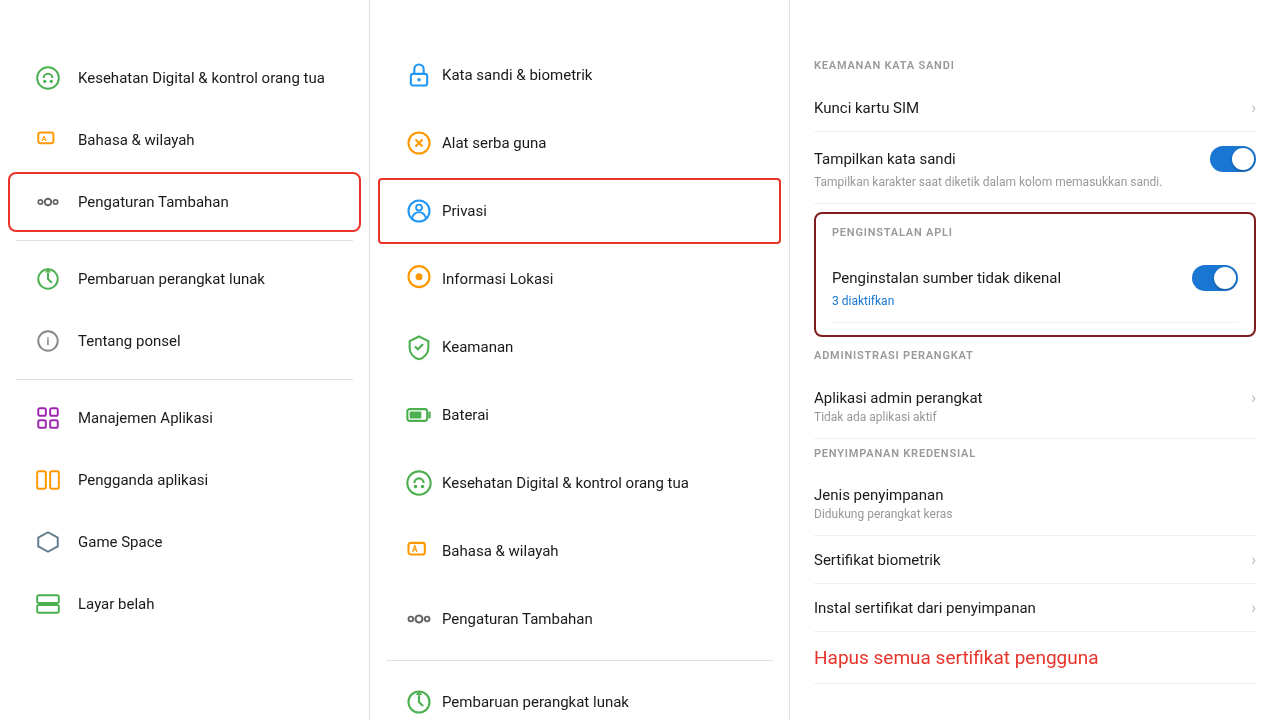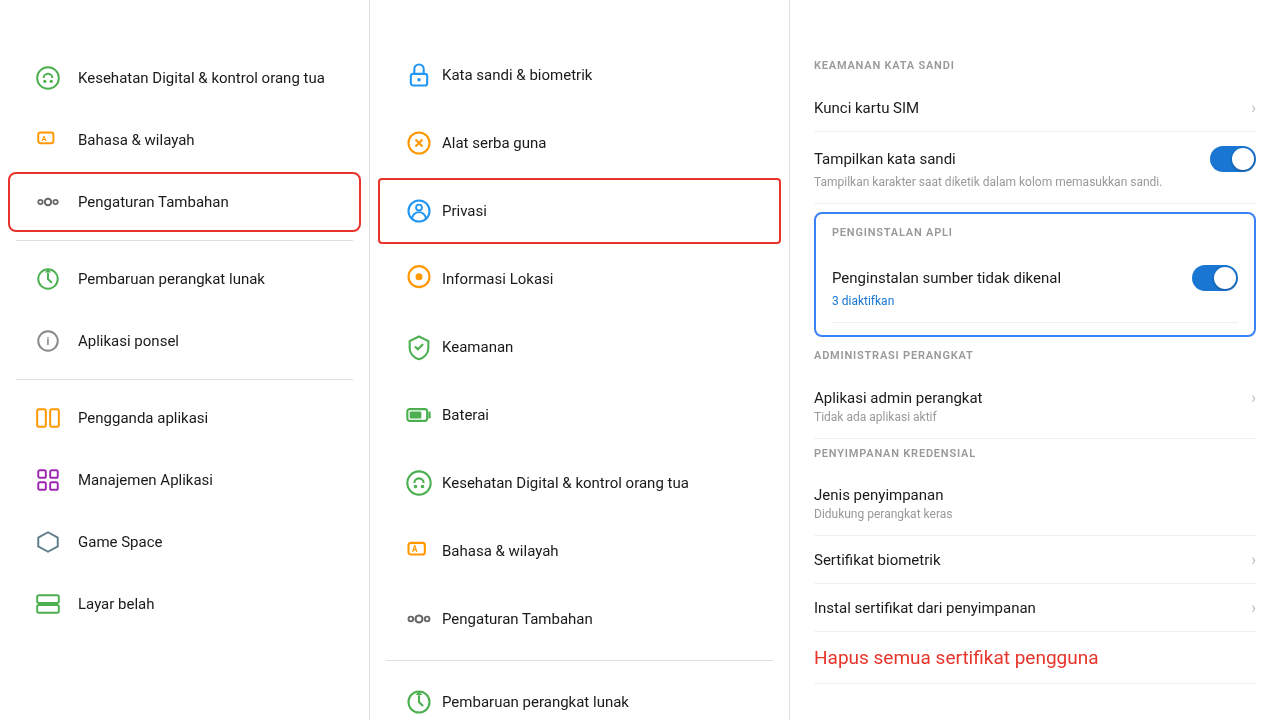--- a/index.html
+++ b/index.html
@@ -157,21 +157,21 @@
       position: absolute;
       width: 22px;
       height: 22px;
       border-radius: 50%;
       background: #fff;
       top: 2px;
       right: 2px;
       box-shadow: 0 1px 3px rgba(0,0,0,0.3);
     }
     .section-box {
-      border: 2px solid #3b82f6;
+      border: 2px solid #7f1d1d;
       border-radius: 8px;
       padding: 12px 16px;
       margin-bottom: 12px;
     }
     .section-box .section-header {
       margin-top: 0;
     }
     .delete-text {
       color: #e8342a;
       font-size: 19px;
@@ -229,46 +229,46 @@
         </span>
     <span class="item-label">Pembaruan perangkat lunak</span>
   </div>
       <div class="left-item">
     <span class="icon">
           <svg width="26" height="26" viewBox="0 0 24 24" fill="none">
       <circle cx="12" cy="12" r="9" stroke="#888" stroke-width="1.8"></circle>
       <text x="10.5" y="16" font-size="10" fill="#888" font-weight="bold">i</text>
     </svg>
         </span>
-    <span class="item-label">Aplikasi ponsel</span>
+    <span class="item-label">Tentang ponsel</span>
   </div>
       <div class="divider"></div>
-      <div class="left-item">
-    <span class="icon">
-          <svg width="26" height="26" viewBox="0 0 24 24" fill="none">
-      <rect x="2" y="4" width="8" height="16" rx="1.5" stroke="#ff9800" stroke-width="1.8"></rect>
-      <rect x="14" y="4" width="8" height="16" rx="1.5" stroke="#ff9800" stroke-width="1.8"></rect>
-    </svg>
-        </span>
-    <span class="item-label">Pengganda aplikasi</span>
-  </div>
       <div class="left-item">
     <span class="icon">
           <svg width="26" height="26" viewBox="0 0 24 24" fill="none">
       <rect x="3" y="3" width="7" height="7" rx="1.5" stroke="#9c27b0" stroke-width="1.8"></rect>
       <rect x="14" y="3" width="7" height="7" rx="1.5" stroke="#9c27b0" stroke-width="1.8"></rect>
       <rect x="3" y="14" width="7" height="7" rx="1.5" stroke="#9c27b0" stroke-width="1.8"></rect>
       <rect x="14" y="14" width="7" height="7" rx="1.5" stroke="#9c27b0" stroke-width="1.8"></rect>
     </svg>
         </span>
     <span class="item-label">Manajemen Aplikasi</span>
   </div>
       <div class="left-item">
     <span class="icon">
           <svg width="26" height="26" viewBox="0 0 24 24" fill="none">
+      <rect x="2" y="4" width="8" height="16" rx="1.5" stroke="#ff9800" stroke-width="1.8"></rect>
+      <rect x="14" y="4" width="8" height="16" rx="1.5" stroke="#ff9800" stroke-width="1.8"></rect>
+    </svg>
+        </span>
+    <span class="item-label">Pengganda aplikasi</span>
+  </div>
+      <div class="left-item">
+    <span class="icon">
+          <svg width="26" height="26" viewBox="0 0 24 24" fill="none">
       <path d="M12 3 L21 8 L21 16 L12 21 L3 16 L3 8 Z" stroke="#607d8b" stroke-width="1.8" fill="none"></path>
     </svg>
         </span>
     <span class="item-label">Game Space</span>
   </div>
       <div class="left-item">
     <span class="icon">
           <svg width="26" height="26" viewBox="0 0 24 24" fill="none">
       <rect x="2" y="4" width="20" height="7" rx="1.5" stroke="#4caf50" stroke-width="1.8"></rect>
       <rect x="2" y="13" width="20" height="7" rx="1.5" stroke="#4caf50" stroke-width="1.8"></rect>

